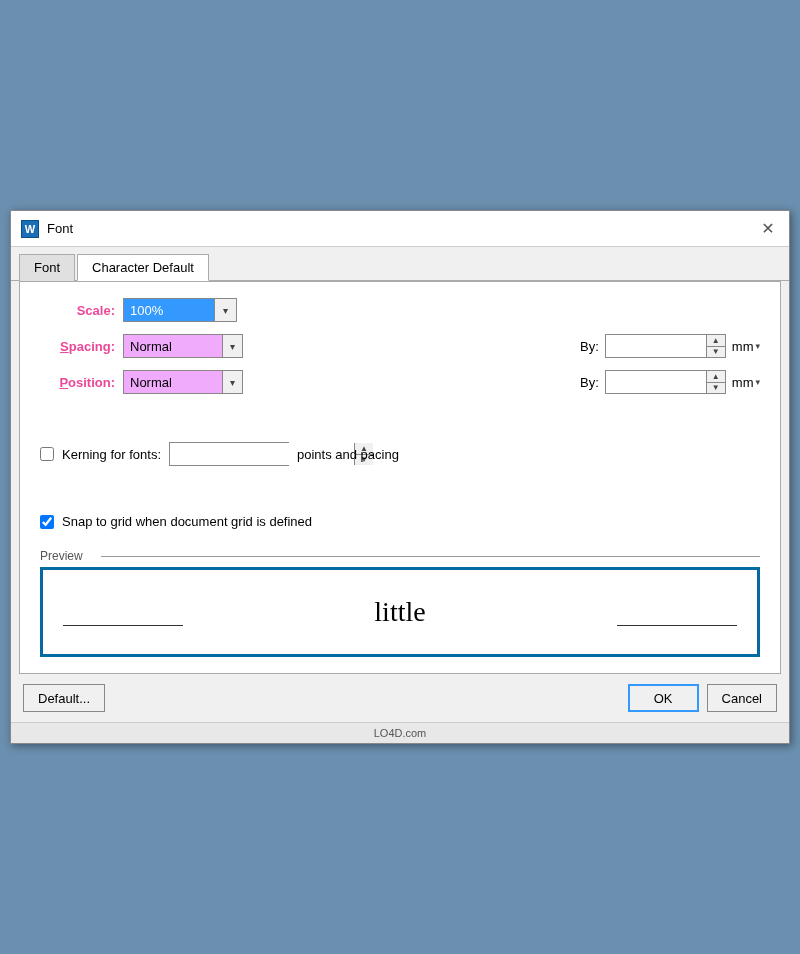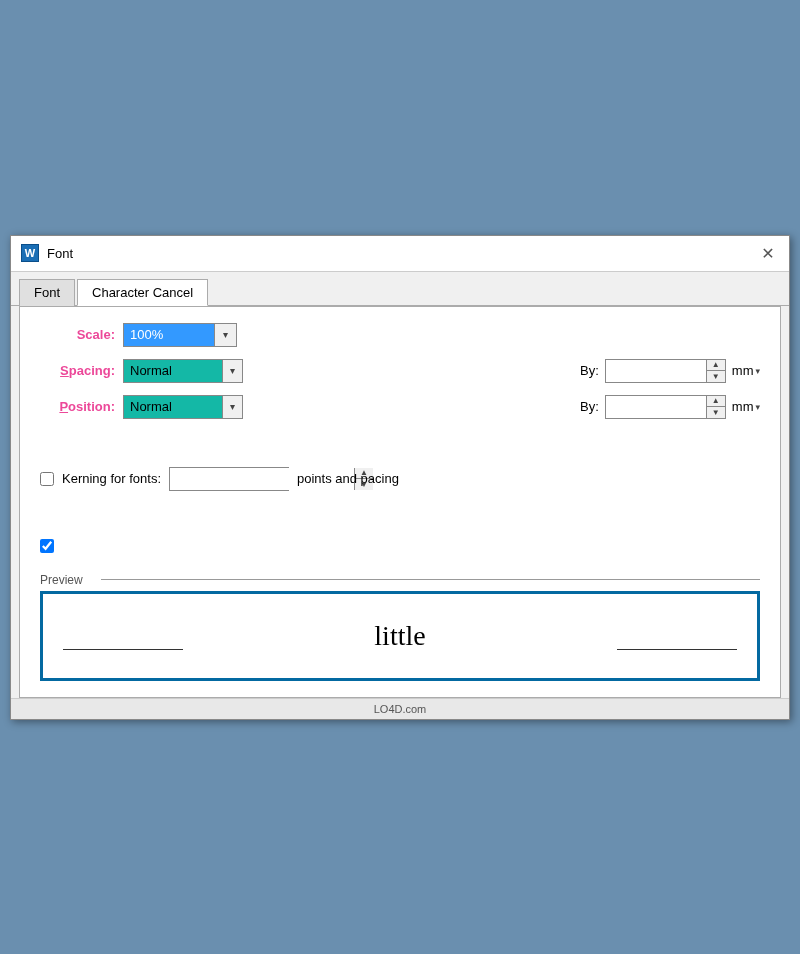--- a/index.html
+++ b/index.html
@@ -131,21 +131,21 @@
       display: flex;
       align-items: center;
       justify-content: center;
       background: #f0f0f0;
       cursor: pointer;
       font-size: 10px;
       color: #444;
     }
     .dropdown-select {
       border: 1px solid #888;
-      background: #14b8a6;
+      background: #f0abfc;
       height: 24px;
       display: flex;
       align-items: center;
       width: 120px;
       position: relative;
       cursor: pointer;
     }
     .dropdown-select-text {
       padding: 0 6px;
       flex: 1;
@@ -360,21 +360,21 @@
     <button class="close-button">
       <span>✕</span>
     </button>
   </div>
 
   <div class="tab-bar">
     <div class="tab">
       <span>Font</span>
     </div>
     <div class="tab active">
-      <span>Character Cancel</span>
+      <span>Character Default</span>
     </div>
   </div>
 
   <div class="dialog-content">
 
     <div class="form-row">
       <div class="form-label">Scale:</div>
       <div class="dropdown-container">
         <input class="dropdown-input" type="text" value="100%" style="">
         <div class="dropdown-arrow">▾</div>
@@ -437,33 +437,43 @@
         <div class="kerning-spinner-buttons">
           <button class="spinner-btn">▲</button>
           <button class="spinner-btn">▼</button>
         </div>
       </div>
       <span class="points-label">points and pacing</span>
     </div>
 
     <div class="checkbox-row">
       <input type="checkbox" class="checkbox-input" id="snap-checkbox" checked="" style="">
+      <label for="snap-checkbox">Snap to grid when document grid is defined</label>
     </div>
 
     <div class="preview-section">
       <div class="preview-label-row">
         <span class="preview-label">Preview</span>
         <div class="preview-line"></div>
       </div>
       <div class="preview-box">
         <div class="preview-baseline-left"></div>
         <span class="preview-text">little</span>
         <div class="preview-baseline-right"></div>
       </div>
     </div>
 
   </div>
 
+  <div class="dialog-footer">
+    <div class="footer-left">
+      <button class="btn-default">Default...</button>
+    </div>
+    <div class="footer-right">
+      <button class="btn-ok">OK</button>
+      <button class="btn-cancel">Cancel</button>
+    </div>
+  </div>
 
   <div class="watermark">
     <span>LO4D.com</span>
   </div>
 </div>
 
 </body></html>

